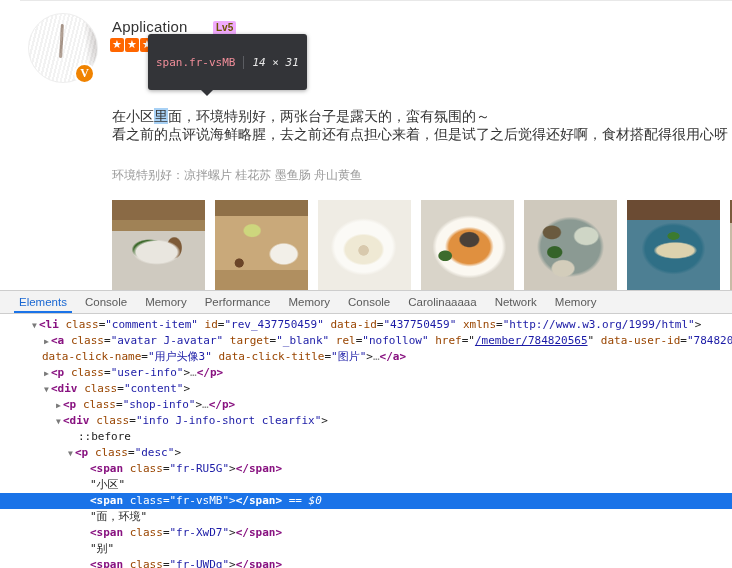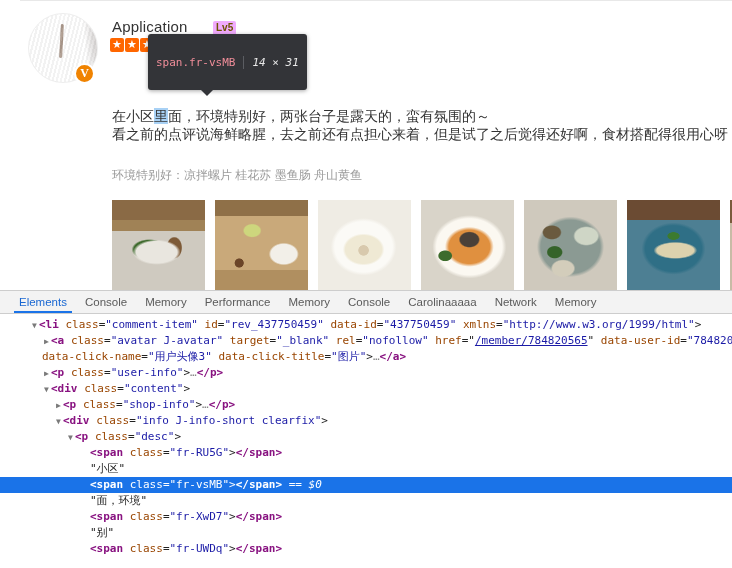--- a/index.html
+++ b/index.html
@@ -329,20 +329,23 @@
     </div>
 
     <div class="row" style="padding-left:54px">
       <span class="tw closed"></span><span class="tag">&lt;p</span><span class="punc"> </span><span class="attr">class</span><span class="punc">=</span><span class="val">"shop-info"</span><span class="punc">&gt;</span><span class="ellip">…</span><span class="tag">&lt;/p&gt;</span>
     </div>
 
     <div class="row" style="padding-left:54px">
       <span class="tw open"></span><span class="tag">&lt;div</span><span class="punc"> </span><span class="attr">class</span><span class="punc">=</span><span class="val">"info J-info-short clearfix"</span><span class="punc">&gt;</span>
     </div>
 
+    <div class="row" style="padding-left:78px">
+      <span class="pseudo">::before</span>
+    </div>
 
     <div class="row" style="padding-left:66px">
       <span class="tw open"></span><span class="tag">&lt;p</span><span class="punc"> </span><span class="attr">class</span><span class="punc">=</span><span class="val">"desc"</span><span class="punc">&gt;</span>
     </div>
 
     <div class="row" style="padding-left:90px">
       <span class="tag">&lt;span</span><span class="punc"> </span><span class="attr">class</span><span class="punc">=</span><span class="val">"fr-RU5G"</span><span class="punc">&gt;</span><span class="tag">&lt;/span&gt;</span>
     </div>
 
     <div class="row" style="padding-left:90px">

